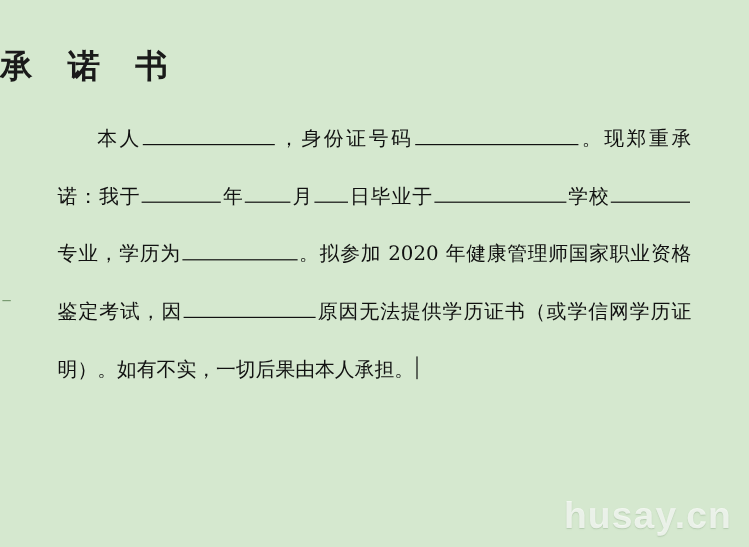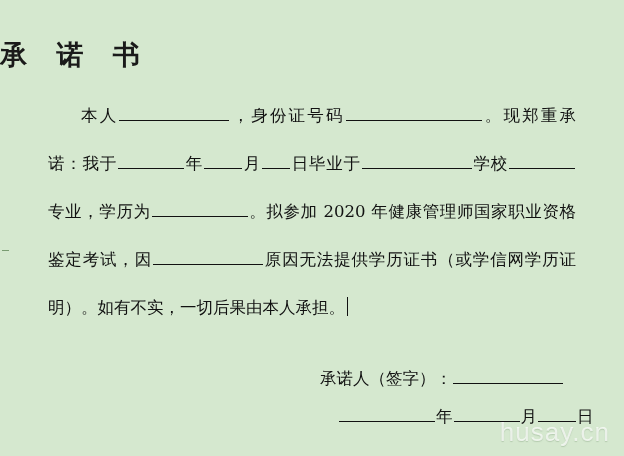--- a/index.html
+++ b/index.html
@@ -90,41 +90,37 @@
     left: 2px;
     top: 250px;
     width: 7px;
     height: 1px;
     background: #7a9c72;
   }
   .watermark {
     position: absolute;
     right: 14px;
     bottom: 8px;
-    font-size: 26px;
-    font-weight: normal;
+    font-size: 31px;
+    font-weight: bold;
     color: rgba(255,255,255,0.72);
     letter-spacing: 1px;
     font-family: "Liberation Sans", sans-serif;
     text-shadow: 0 1px 1px rgba(120,150,115,0.35);
   }
 </style>
 </head>
 <body>
 
 <div class="page">
 
   <div class="title">承 诺 书</div>
 
   <div class="body-text">
     <p><span>本人</span><span class="blank b-xl"></span><span>，身份证号码</span><span class="blank b-xxl"></span><span>。现郑重承诺：我于</span><span class="blank b-m"></span><span>年</span><span class="blank b-s"></span><span>月</span><span class="blank b-xs"></span><span>日毕业于</span><span class="blank b-xl"></span><span>学校</span><span class="blank b-m"></span><span>专业，学历为</span><span class="blank b-l"></span><span>。拟参加 2020 年健康管理师国家职业资格鉴定考试，因</span><span class="blank b-xl"></span><span>原因无法提供学历证书（或学信网学历证明）。如有不实，一切后果由本人承担。</span><span class="caret"></span></p>
   </div>
 
-  <div class="sign-block">
-    <div class="sign-line-1"><span>承诺人（签字）：</span><span class="blank b-xl"></span></div>
-    <div class="sign-line-2"><span class="blank b-l"></span><span>年</span><span class="blank b-m"></span><span>月</span><span class="blank b-s"></span><span>日</span></div>
-  </div>
 
   <div class="cursor-mark"></div>
 
   <div class="watermark">husay.cn</div>
 
 </div>
 
 </body></html>

